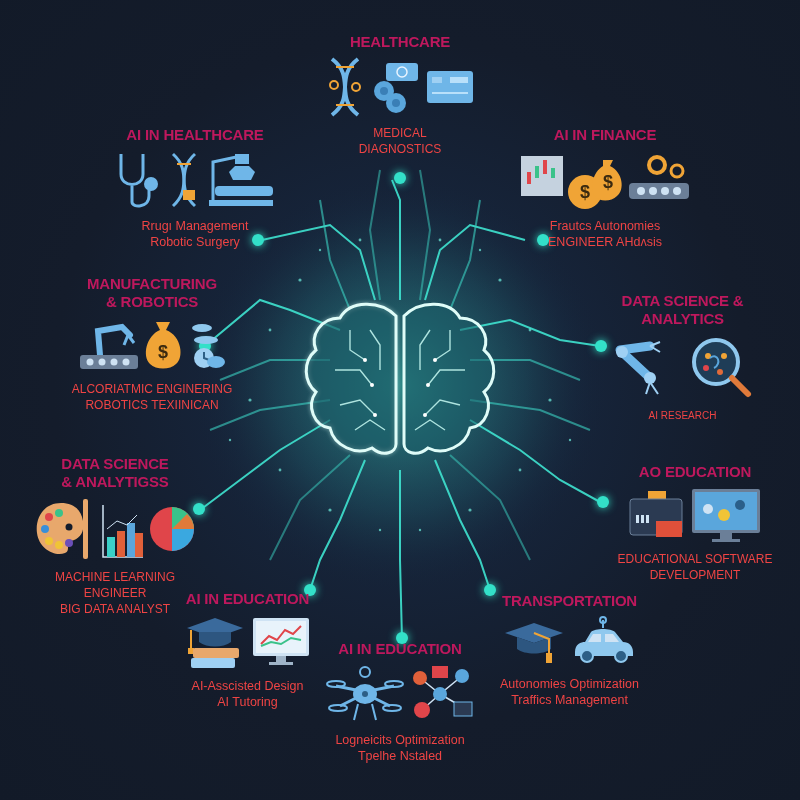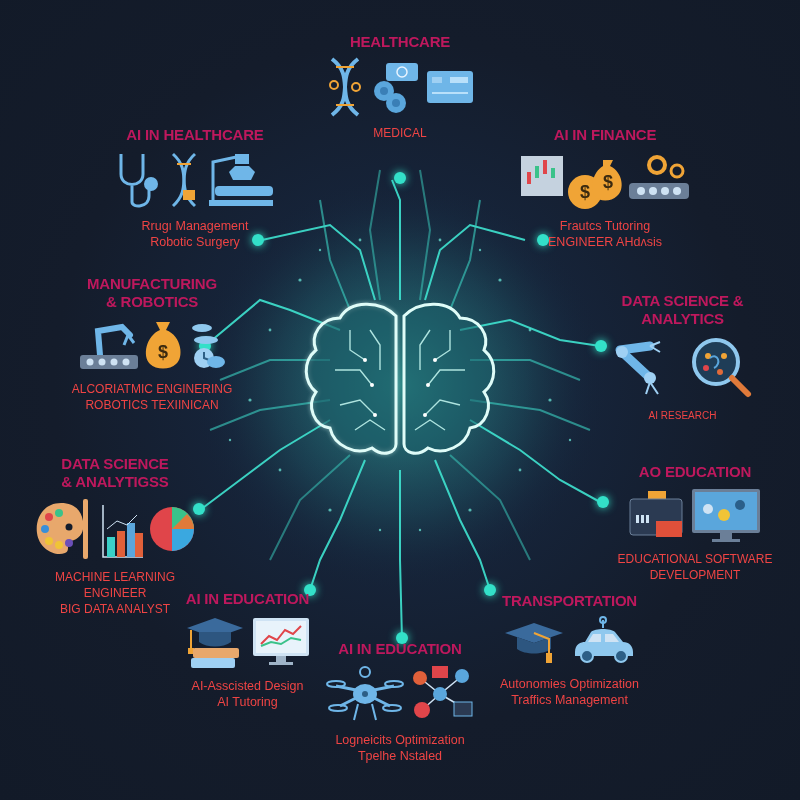--- a/index.html
+++ b/index.html
@@ -159,20 +159,21 @@
         <circle cx="26" cy="44" r="4" fill="#3a7fb6"></circle>
       </svg>
       <svg class="ic" width="48" height="34" viewBox="0 0 48 34">
         <rect x="1" y="1" width="46" height="32" rx="3" fill="#6fb6e8"></rect>
         <rect x="6" y="7" width="10" height="6" fill="#9fd0f3"></rect>
         <rect x="24" y="7" width="18" height="6" fill="#b9e0fa"></rect>
         <rect x="6" y="22" width="36" height="2" fill="#b9e0fa"></rect>
       </svg>
     </div>
     <div class="sub upper">MEDICAL</div>
+    <div class="sub upper">DIAGNOSTICS</div>
   </div>
 
   <div class="node" style="left:100px;top:126px;width:190px;">
     <div class="title">AI IN HEALTHCARE</div>
     <div class="icons">
       <svg class="ic" width="50" height="60" viewBox="0 0 50 60">
         <path d="M8 4 L8 24 C8 38 30 38 30 24 L30 4" stroke="#6fb6e8" stroke-width="3" fill="none"></path>
         <path d="M19 36 L19 52 C19 58 36 58 36 46 L36 40" stroke="#6fb6e8" stroke-width="3" fill="none"></path>
         <circle cx="38" cy="34" r="7" fill="#6fb6e8"></circle>
       </svg>
@@ -213,21 +214,21 @@
       <svg class="ic" width="64" height="50" viewBox="0 0 64 50">
         <circle cx="30" cy="10" r="8" fill="none" stroke="#f0a436" stroke-width="4"></circle>
         <circle cx="50" cy="16" r="6" fill="none" stroke="#f0a436" stroke-width="3"></circle>
         <rect x="2" y="28" width="60" height="16" rx="4" fill="#6b7f98"></rect>
         <circle cx="14" cy="36" r="4" fill="#cfe3f4"></circle>
           <circle cx="26" cy="36" r="4" fill="#cfe3f4"></circle>
         <circle cx="38" cy="36" r="4" fill="#cfe3f4"></circle>
           <circle cx="50" cy="36" r="4" fill="#cfe3f4"></circle>
       </svg>
     </div>
-    <div class="sub">Frautcs Tutoring</div>
+    <div class="sub">Frautcs Autonomies</div>
     <div class="sub">ENGINEER AHdʌsis</div>
   </div>
 
   <div class="node" style="left:62px;top:275px;width:180px;">
     <div class="title">MANUFACTURING</div>
     <div class="title">&amp; ROBOTICS</div>
     <div class="icons" style="gap:2px;">
       <svg class="ic" width="62" height="56" viewBox="0 0 62 56">
         <path d="M22 38 L20 14 L44 10 L52 18" stroke="#6fb6e8" stroke-width="6" fill="none" stroke-linecap="round"></path>
         <path d="M50 18 L56 26 M50 18 L46 28" stroke="#6fb6e8" stroke-width="3"></path>

